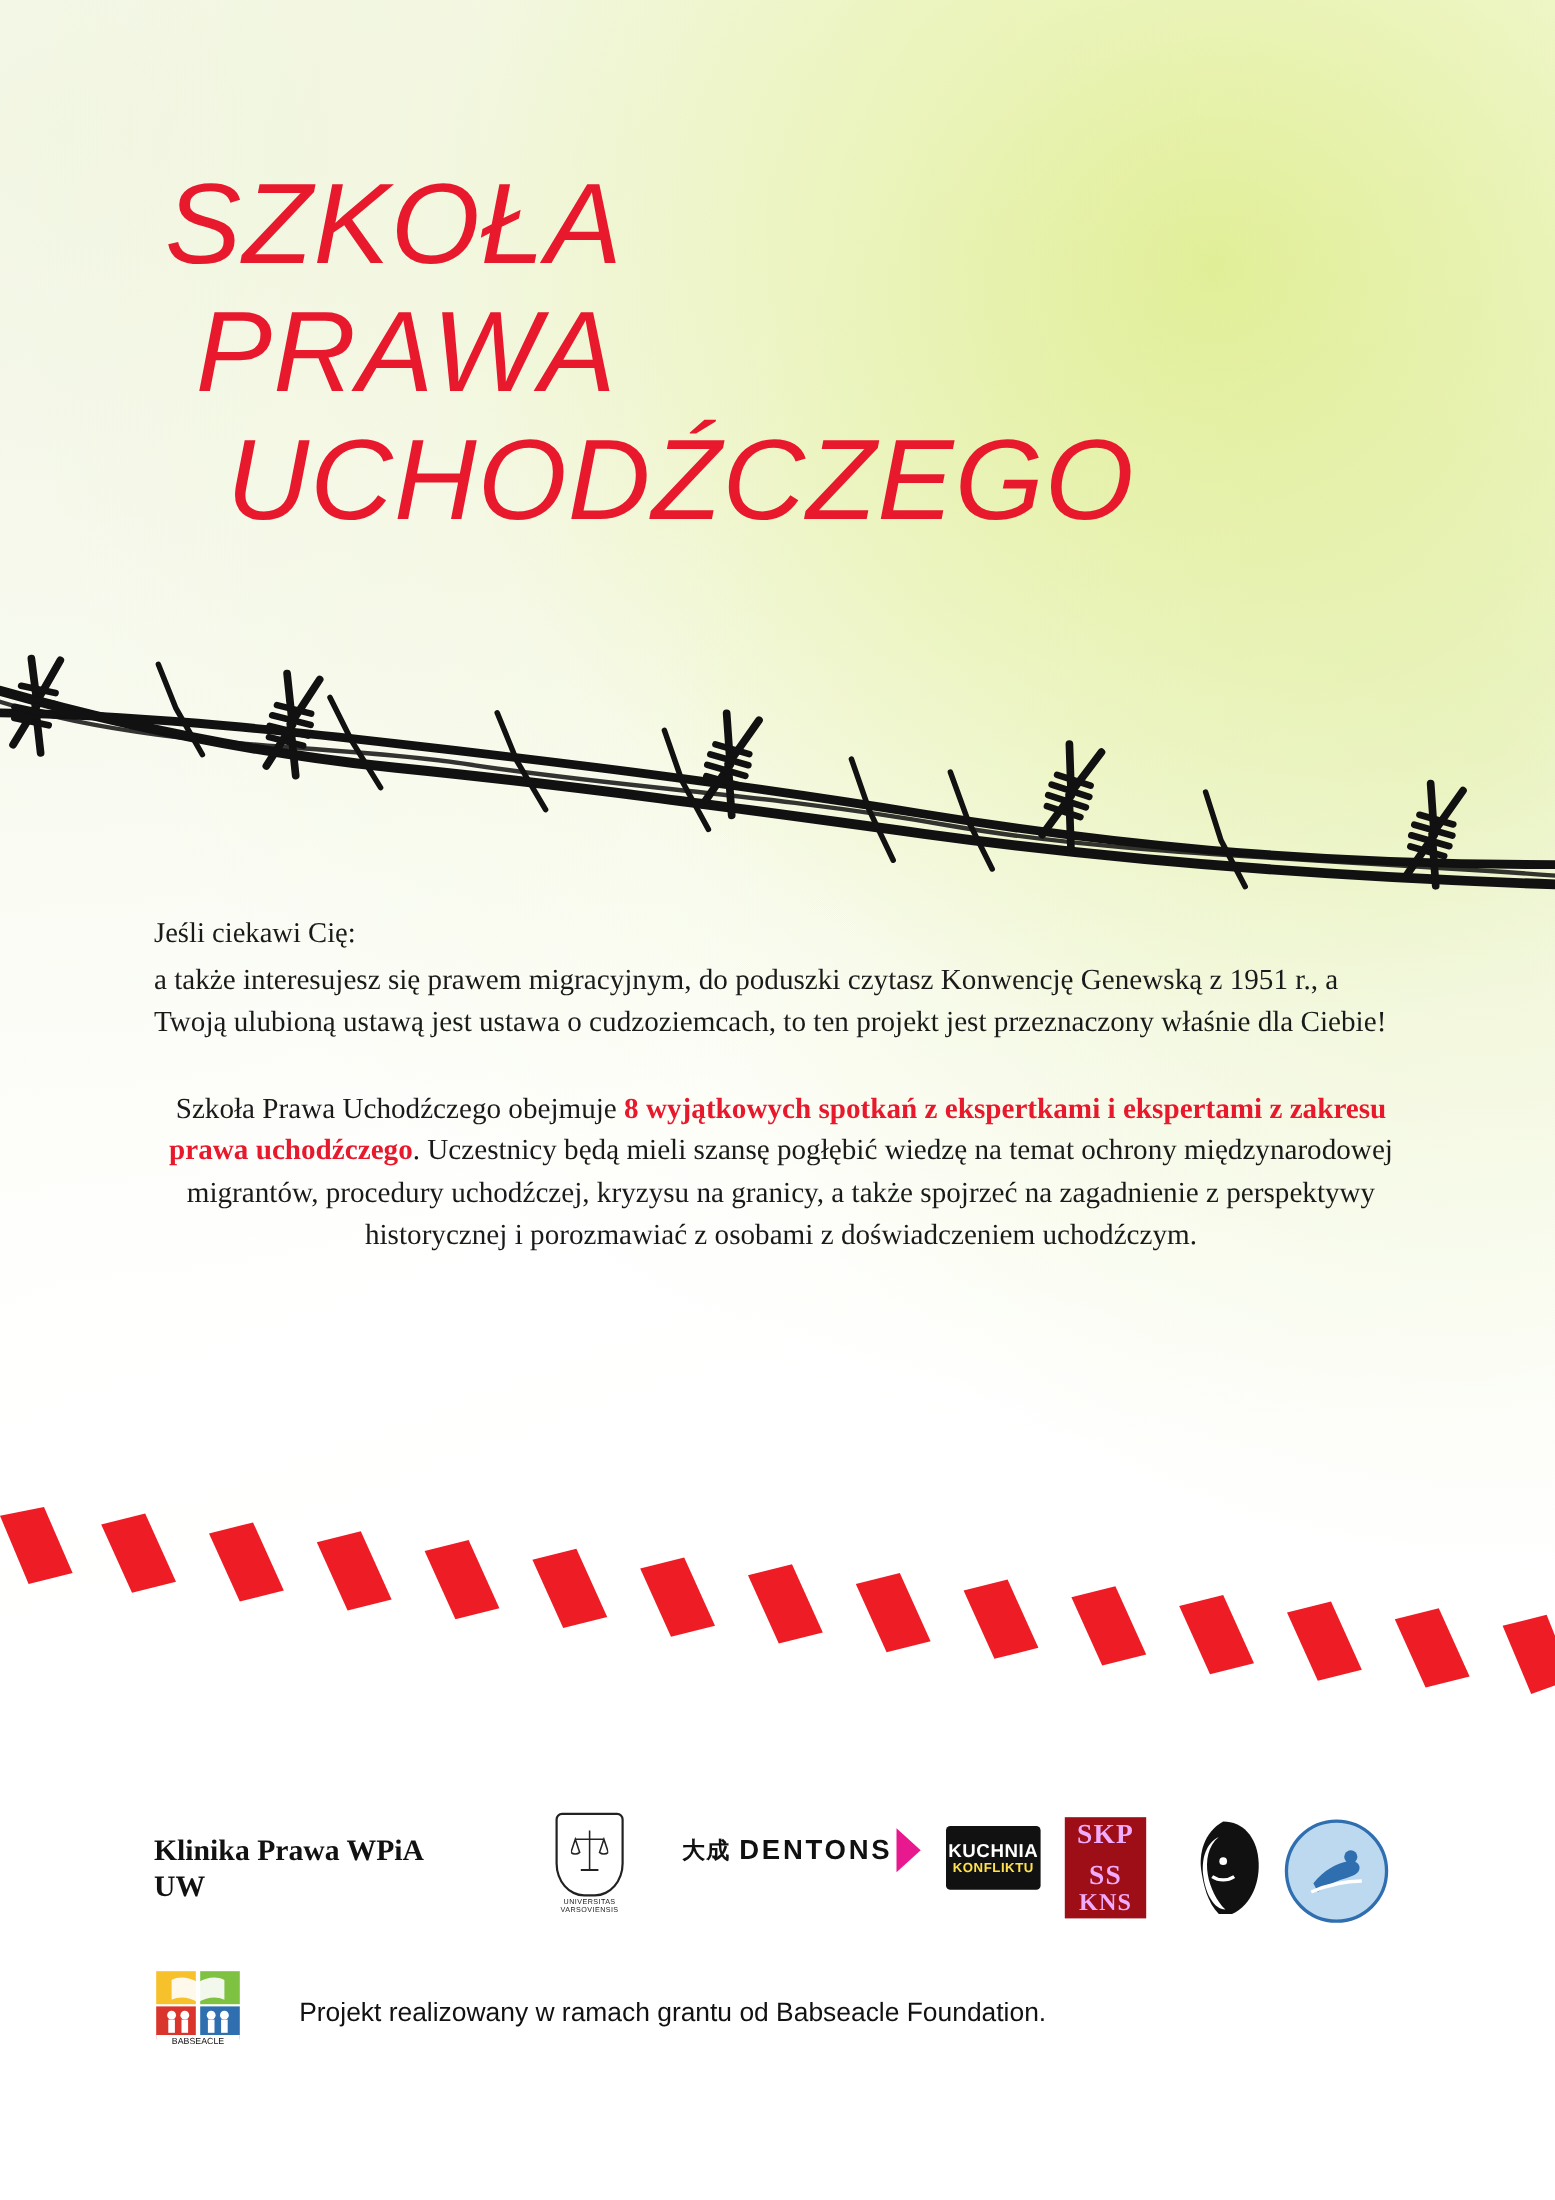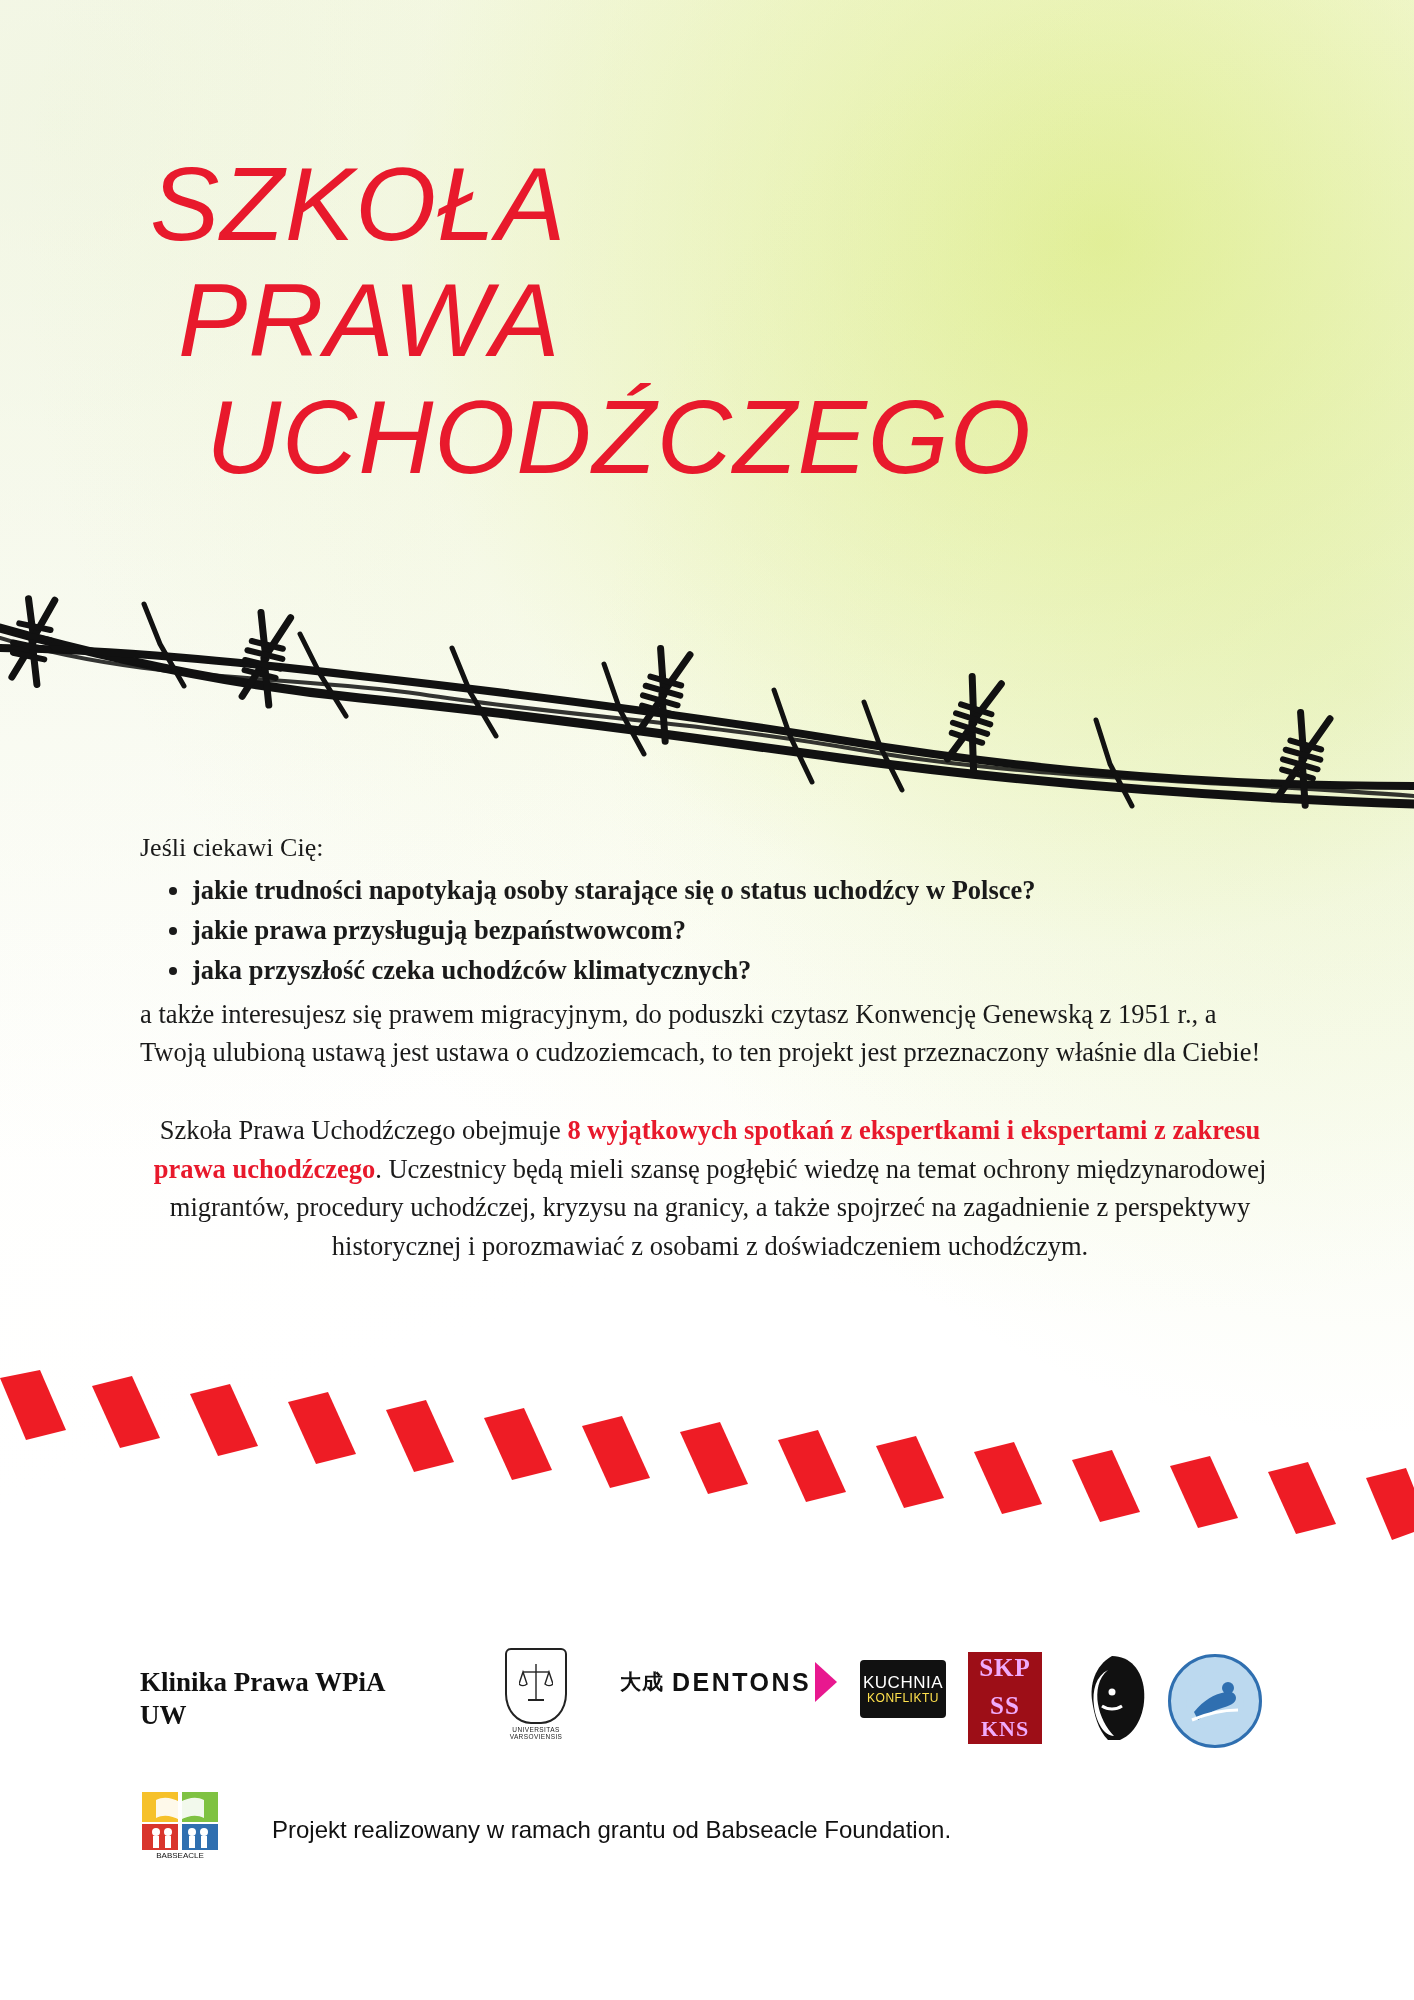--- a/index.html
+++ b/index.html
@@ -184,21 +184,21 @@
   .kuchnia {
     left: 860px; top: 20px;
     width: 86px; height: 58px;
     background: #111;
     border-radius: 4px;
     display: flex; flex-direction: column;
     align-items: center; justify-content: center;
   }
   .kuchnia span {
     font-family: "Liberation Sans", sans-serif;
-    font-weight: normal;
+    font-weight: bold;
     color: #ffffff;
     line-height: 1.05;
   }
   .kuchnia .k1 { font-size: 17px; letter-spacing: .5px; }
   .kuchnia .k2 { font-size: 12px; color: #ffe14d; letter-spacing: .5px; }
 
   
   .skp {
     left: 968px; top: 12px;
     width: 74px; height: 92px;
@@ -308,25 +308,20 @@
         <path d="M880,156 L864,112 M880,156 L902,200"></path>
         <path d="M1110,174 L1096,130 M1110,174 L1132,216"></path>
         <path d="M160,54 L144,14 M160,54 L184,96"></path>
       </g>
     </g>
   </svg>
 </div>
 
 <div class="content">
   <p class="lead">Jeśli ciekawi Cię:</p>
-  <ul class="questions">
-    <li>jakie trudności napotykają osoby starające się o status uchodźcy w Polsce?</li>
-    <li>jakie prawa przysługują bezpaństwowcom?</li>
-    <li>jaka przyszłość czeka uchodźców klimatycznych?</li>
-  </ul>
   <p class="para">a także interesujesz się prawem migracyjnym, do poduszki czytasz Konwencję Genewską z 1951 r., a Twoją ulubioną ustawą jest ustawa o cudzoziemcach, to ten projekt jest przeznaczony właśnie dla Ciebie!</p>
   <p class="para second"><span>Szkoła Prawa Uchodźczego obejmuje </span><span class="hl">8 wyjątkowych spotkań z ekspertkami i ekspertami z zakresu prawa uchodźczego</span><span>. Uczestnicy będą mieli szansę pogłębić wiedzę na temat ochrony międzynarodowej migrantów, procedury uchodźczej, kryzysu na granicy, a także spojrzeć na zagadnienie z perspektywy historycznej i porozmawiać z osobami z doświadczeniem uchodźczym.</span></p>
 </div>
 
 <div class="tape">
   <svg width="1414" height="190" viewBox="0 0 1414 190" xmlns="http://www.w3.org/2000/svg">
     <g fill="#ee1c25">
       <polygon points="0,8 40,0 66,60 26,70"></polygon>
       <polygon points="92,16 132,6 160,68 120,78"></polygon>
       <polygon points="190,24 230,14 258,76 218,86"></polygon>

